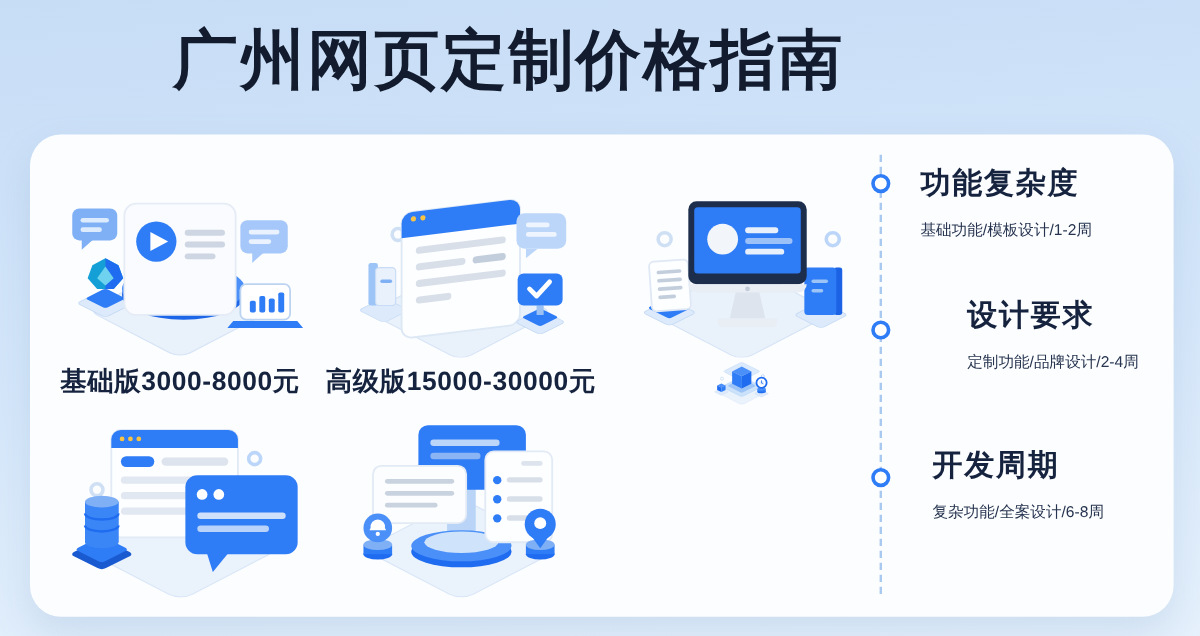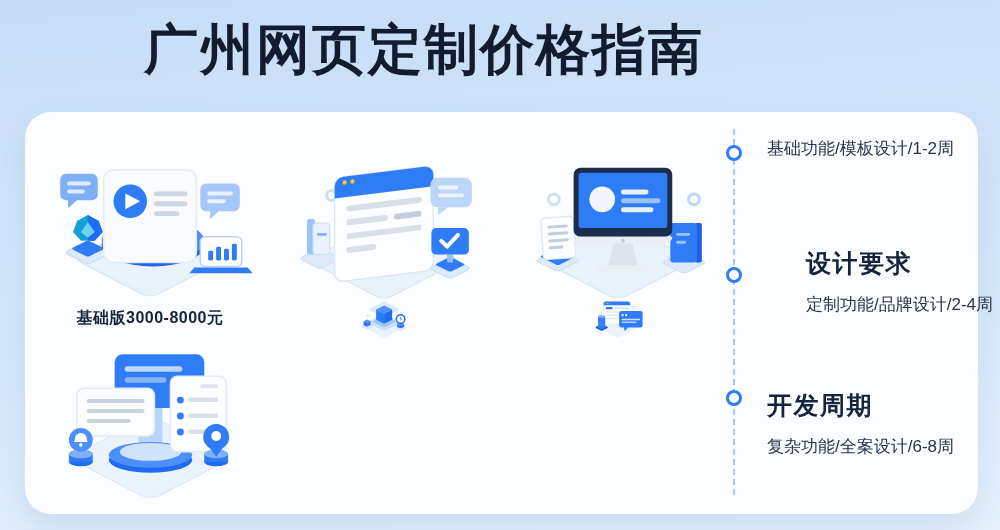--- a/index.html
+++ b/index.html
@@ -26,40 +26,40 @@
   }
   .pricing-grid{
     position:absolute;left:8px;top:38px;width:702px;
     display:grid;grid-template-columns:234px 234px 234px;
     grid-template-rows:148px 40px 172px;
     justify-items:center;align-items:center;
   }
   .scene{width:214px;height:100%;display:flex;align-items:center;justify-content:center;}
   .scene svg{width:100%;height:100%;}
   .price-label{
-    font-size:16px;font-weight:700;color:var(--heading-navy);
+    font-size:22px;font-weight:700;color:var(--heading-navy);
     white-space:nowrap;letter-spacing:0.5px;
   }
   .factors-panel{
     position:absolute;left:708px;top:17px;width:236px;height:366px;
     border-left:2px dashed var(--dash-blue);
   }
   .bullet{
     position:absolute;left:-9px;width:16px;height:16px;border-radius:50%;
     background:#fff;border:3.5px solid var(--accent-blue);
   }
   .b1{top:16px;} .b2{top:138px;} .b3{top:261px;}
   .factor{position:absolute;left:32px;width:210px;}
-  .f1{top:9px;} .f2{top:119px;margin-left:39px;} .f3{top:261px;}
+  .f1{top:9px;} .f2{top:119px;margin-left:39px;} .f3{top:244px;margin-left:10px;}
   .factor h2{
     font-size:25px;font-weight:800;color:var(--heading-navy);
     letter-spacing:1.5px;margin:0 0 16px 0;line-height:1.2;
   }
   .factor p{
-    font-size:17px;color:var(--detail-navy);white-space:nowrap;line-height:1.3;
+    font-size:13px;color:var(--detail-navy);white-space:nowrap;line-height:1.3;
   }
 </style>
 </head>
 <body>
 
 <h1 class="page-title">广州网页定制价格指南</h1>
 
 <div class="card">
 
   <div class="pricing-grid">
@@ -154,20 +154,21 @@
         <rect x="108" y="49" width="40" height="5" rx="2.5" fill="#9cc0f8"></rect>
         <rect x="108" y="58" width="33" height="5" rx="2.5" fill="#e8f0fb"></rect>
         <path d="M60 81 h100 v0 a7 7 0 0 1 -7 7 h-86 a7 7 0 0 1 -7 -7 z" fill="#e9edf4" transform="translate(0,7)"></path>
         <circle cx="110" cy="92" r="2" fill="#c3ccd8"></circle>
         <path d="M100 95 h20 l5 22 h-30 z" fill="#dde4ee"></path>
         <path d="M85 117 h50 v3 a4 4 0 0 1 -4 4 h-42 a4 4 0 0 1 -4 -4 z" fill="#e9edf4"></path>
       </svg>
     </div>
 
     <div class="price-label">基础版3000-8000元</div>
+    <div class="price-label">高级版15000-30000元</div>
 
     <div class="scene">
       <svg viewBox="0 0 215 160">
         <rect x="-60" y="-60" width="120" height="120" rx="14" transform="translate(108,114) scale(1,0.52) rotate(45)" fill="#eaf2fc" stroke="#d8e6f7" stroke-width="1.5"></rect>
         <circle cx="42" cy="70" r="5" fill="none" stroke="#cfe0f5" stroke-width="3"></circle>
         <circle cx="178" cy="62" r="5" fill="none" stroke="#bcd6fa" stroke-width="3"></circle>
         <rect x="-44" y="-44" width="88" height="88" rx="8" transform="translate(108,46) scale(1,0.5) rotate(45)" fill="#d9e9fc" opacity="0.92" stroke="#b2d2f5" stroke-width="1.5"></rect>
         <rect x="-48" y="-48" width="96" height="96" rx="10" transform="translate(108,97) scale(1,0.5) rotate(45)" fill="#cbe2fa" stroke="#a8cdf4" stroke-width="1.5"></rect>
         <rect x="-34" y="-34" width="68" height="68" rx="7" transform="translate(108,94) scale(1,0.5) rotate(45)" fill="#9cc4f6"></rect>
         <polygon points="108,30 140,46 108,62 76,46" fill="#4a90f8"></polygon>
@@ -258,20 +259,21 @@
     </div>
 
   </div>
 
   <div class="factors-panel">
     <span class="bullet b1"></span>
     <span class="bullet b2"></span>
     <span class="bullet b3"></span>
 
     <div class="factor f1">
+      <h2>功能复杂度</h2>
       <p>基础功能/模板设计/1-2周</p>
     </div>
     <div class="factor f2">
       <h2>设计要求</h2>
       <p>定制功能/品牌设计/2-4周</p>
     </div>
     <div class="factor f3">
       <h2>开发周期</h2>
       <p>复杂功能/全案设计/6-8周</p>
     </div>

